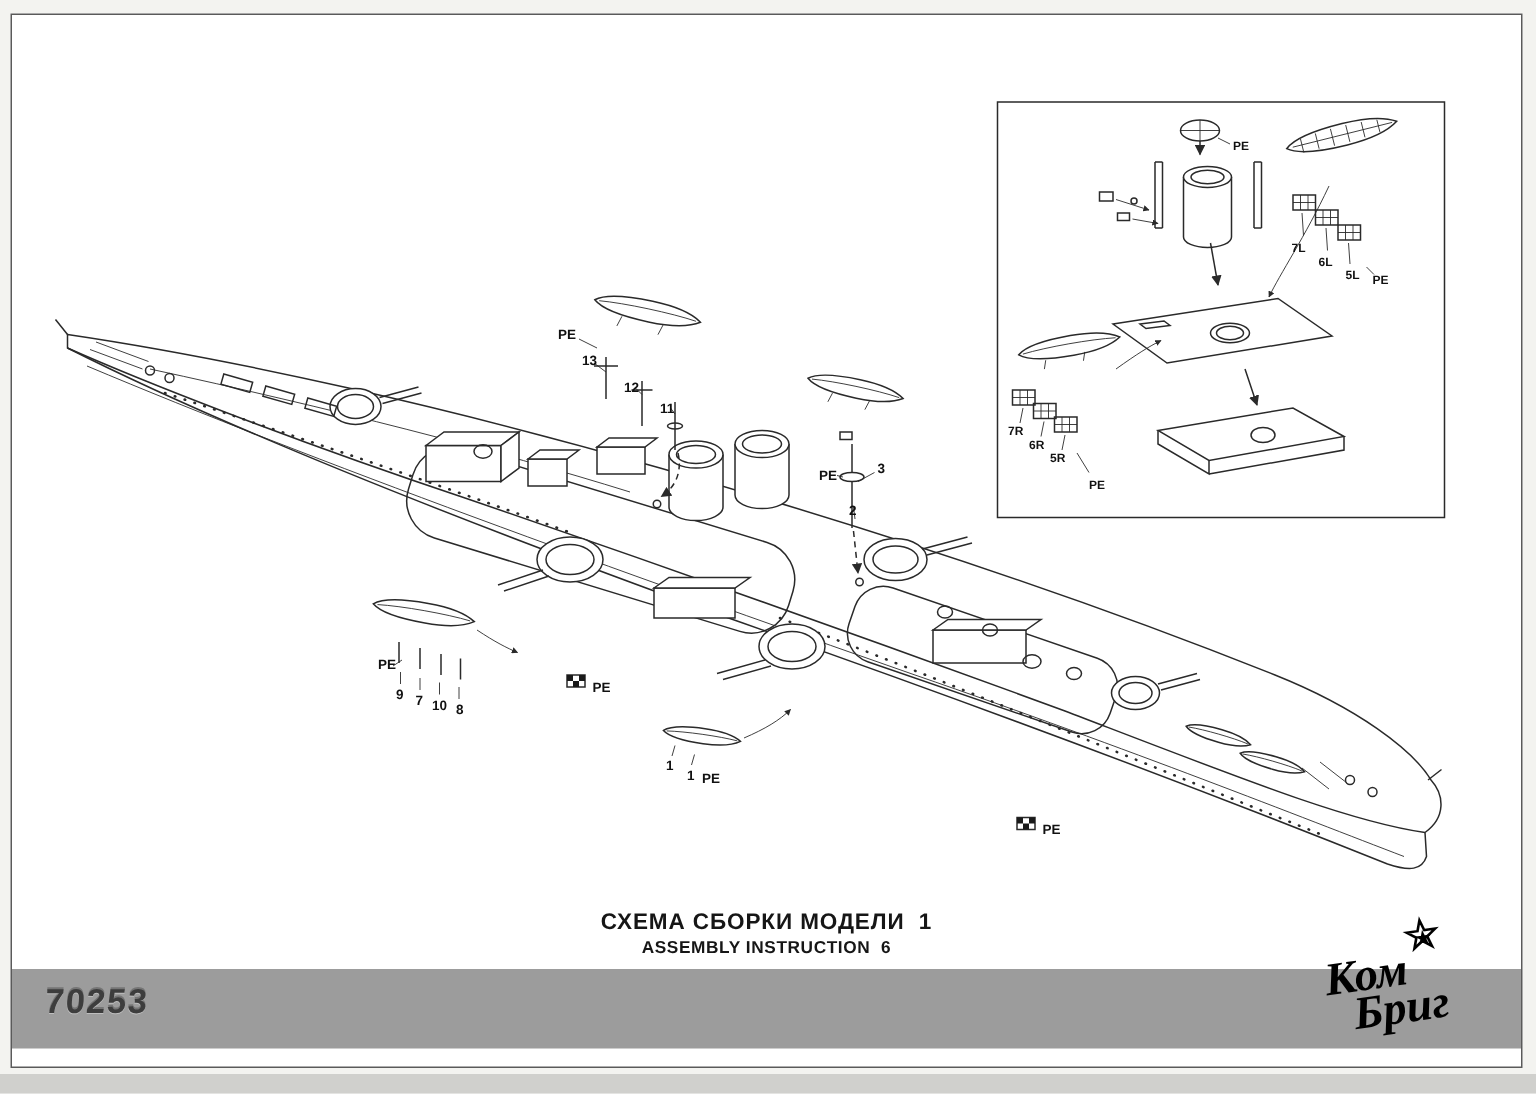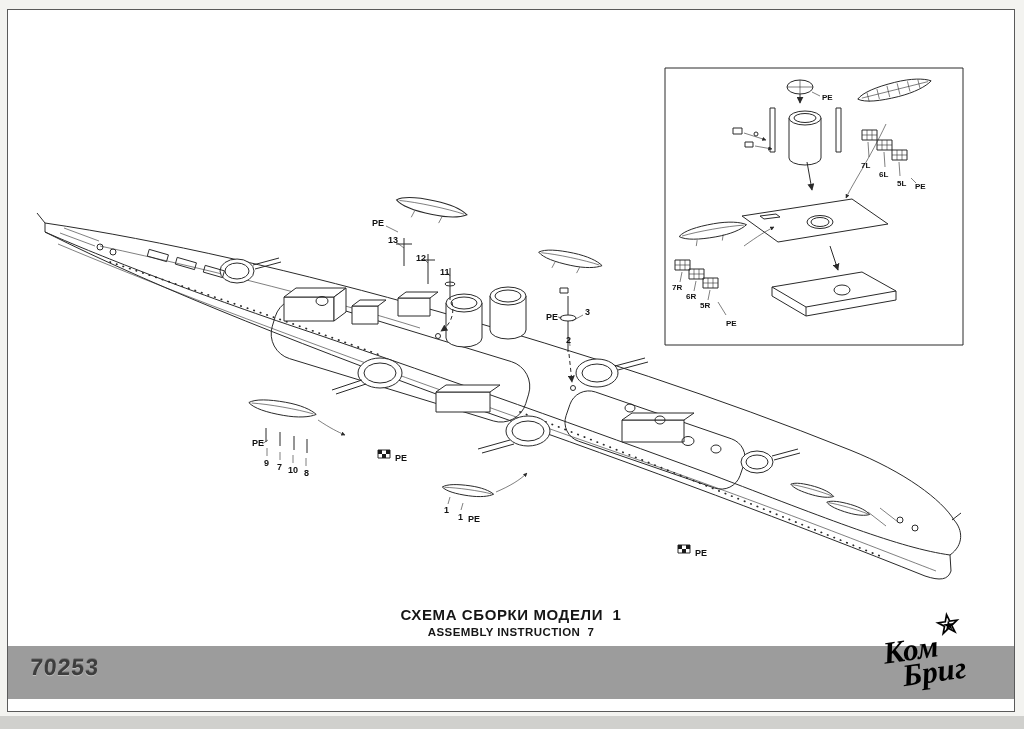--- a/index.html
+++ b/index.html
@@ -323,21 +323,21 @@
         <text class="lbl2" x="672" y="290">7R</text>
         <text class="lbl2" x="686" y="299">6R</text>
         <text class="lbl2" x="700" y="308">5R</text>
         <text class="lbl2" x="726" y="326">PE</text>
       </g>
     </g>
   </svg>
 
   <div class="titles">
     <div class="title-ru">СХЕМА СБОРКИ МОДЕЛИ  1</div>
-    <div class="title-en">ASSEMBLY INSTRUCTION  7</div>
+    <div class="title-en">ASSEMBLY INSTRUCTION  6</div>
   </div>
 
   <div class="footer-bar"></div>
   <div class="product-code">70253</div>
 
   <div class="brand">
     <div class="row1">
       <span>Ком</span><span class="star"><span class="outline">☆</span><span class="fill">★</span></span>
     </div>
     <div class="row2">Бриг</div>

